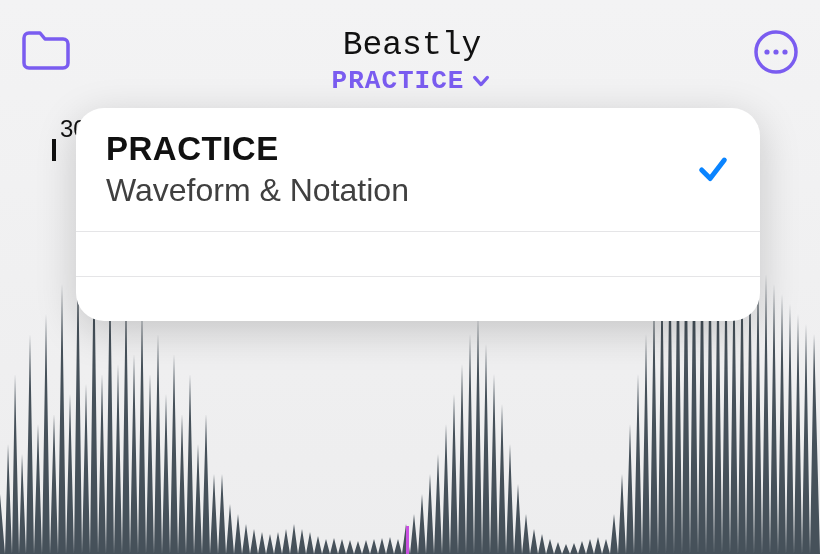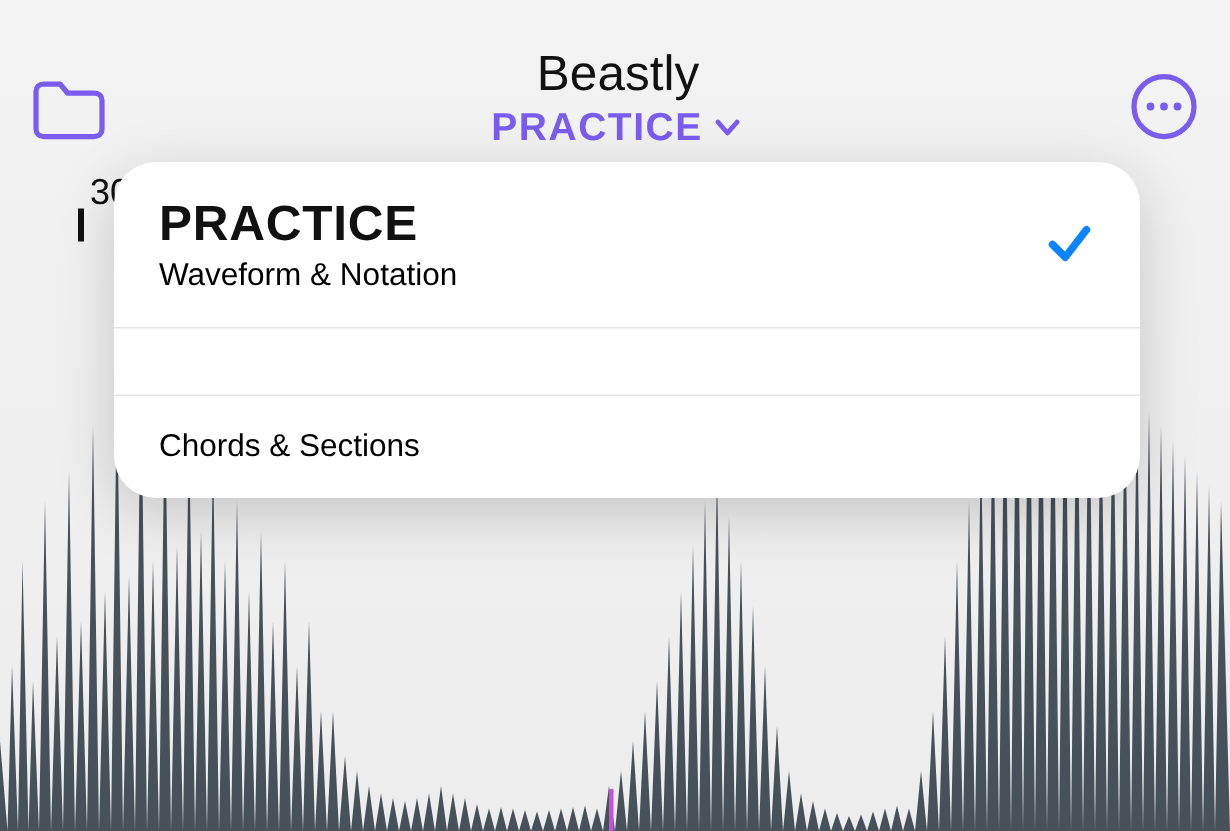--- a/index.html
+++ b/index.html
@@ -8,24 +8,25 @@
       height: 554px;
       font-family: -apple-system, BlinkMacSystemFont, "Segoe UI", Helvetica, Arial, sans-serif;
       background: linear-gradient(180deg, #f3f3f4 0%, #ededee 100%);
       position: relative;
       overflow: hidden;
     }
 
     
     .header {
       display: flex;
-      align-items: flex-end;
+      align-items: flex-start;
       justify-content: space-between;
       padding: 28px 20px 0 20px;
       height: 100px;
+      font-family: Liberation Mono, monospace;
     }
     .folder-icon {
       width: 52px;
       height: 44px;
       color: #7a5cf0;
     }
     .title-block {
       text-align: center;
       flex: 1;
     }
@@ -147,23 +148,23 @@
       flex-direction: column;
       gap: 4px;
     }
     .menu-title {
       font-size: 33px;
       font-weight: 800;
       letter-spacing: 0.5px;
       color: #111;
     }
     .menu-sub {
-      font-size: 21px;
+      font-size: 32px;
       font-weight: 400;
-      color: #000000;
+      color: #404040;
     }
     .check-icon {
       width: 34px;
       height: 34px;
       color: #0a84ff;
     }
   </style>
 </head>
 <body>
 
@@ -225,16 +226,15 @@
     </svg>
   </div>
 
   <div class="menu-item">
     <div class="menu-text">
     </div>
   </div>
 
   <div class="menu-item">
     <div class="menu-text">
-      <div class="menu-sub">Chords &amp; Sections</div>
     </div>
   </div>
 </div>
 
 </body></html>

